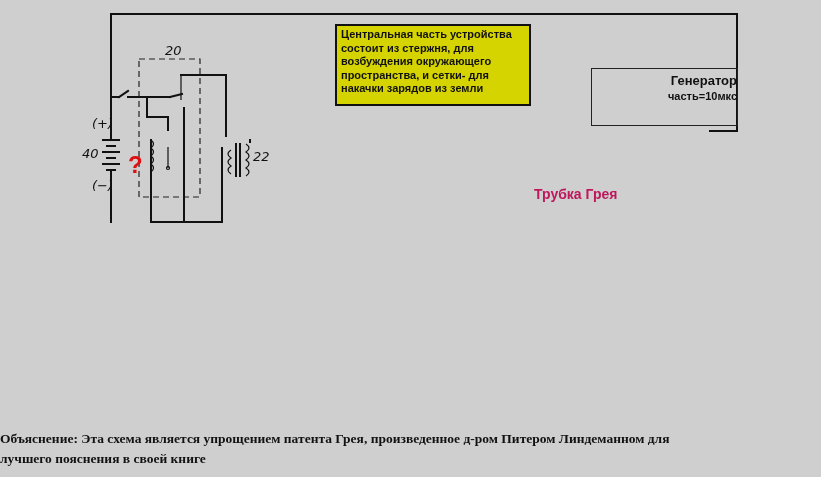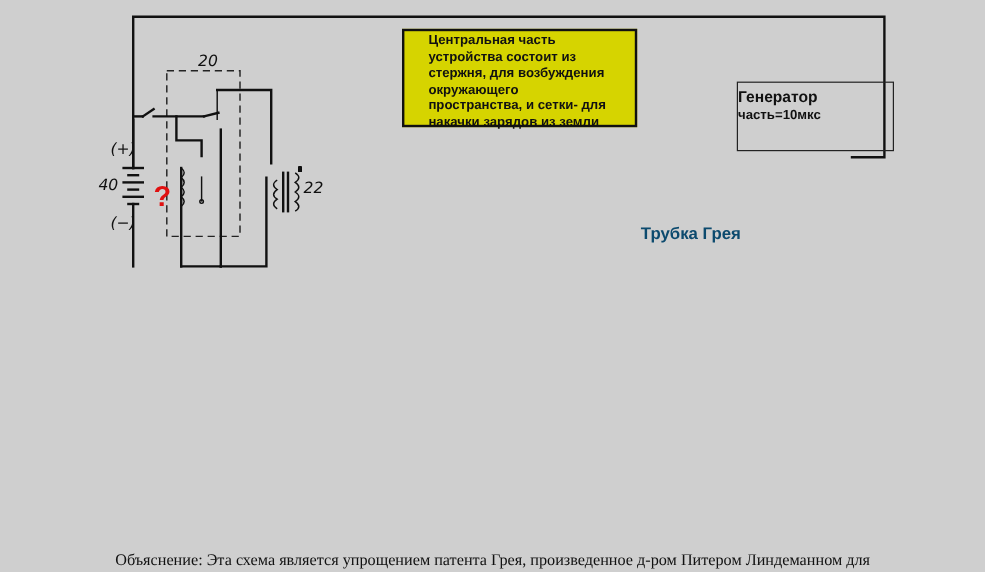--- a/index.html
+++ b/index.html
@@ -2,28 +2,28 @@
 <html><head>
 <meta charset="utf-8">
 <style>
   html,body{margin:0;padding:0;}
   body{width:821px;height:477px;background:#cfcfcf;position:relative;overflow:hidden;font-family:"Liberation Sans",sans-serif;}
   #diagram{position:absolute;left:0;top:0;width:821px;height:477px;}
   .wire{stroke:#111;stroke-width:2;fill:none;stroke-linecap:square;}
   .thin{stroke:#111;stroke-width:1.2;fill:none;}
   .dash{stroke:#222;stroke-width:1.2;fill:none;stroke-dasharray:6 4;}
   .hand{font-family:"DejaVu Sans",sans-serif;font-style:italic;font-size:13px;fill:#111;}
-  .note{position:absolute;left:335px;top:24px;width:196px;height:82px;background:#d6d400;border:2px solid #111;box-sizing:border-box;padding:2px 20px;font-weight:bold;font-size:11px;line-height:13.5px;color:#111;}
-  .gen{position:absolute;left:614px;top:68px;width:131px;height:58px;border:1.5px solid #222;box-sizing:border-box;text-align:left;font-weight:bold;color:#111;}
+  .note{position:absolute;left:335px;top:24px;width:196px;height:82px;background:#d6d400;border:2px solid #111;box-sizing:border-box;padding:2px 4px;font-weight:bold;font-size:11px;line-height:13.5px;color:#111;}
+  .gen{position:absolute;left:591px;top:68px;width:147px;height:58px;border:1.5px solid #222;box-sizing:border-box;text-align:right;font-weight:bold;color:#111;}
   .gen .l1,.gen .l2{display:block;font-size:13px;line-height:16px;}
   .gen .l1{margin-top:4px;}
   .gen .l3{display:block;font-size:11px;line-height:15px;}
-  .tube-label{position:absolute;left:534px;top:186px;font-weight:bold;font-size:14px;color:#0c4a6e;}
+  .tube-label{position:absolute;left:534px;top:186px;font-weight:bold;font-size:14px;color:#be185d;}
   .qmark{position:absolute;left:128px;top:151px;color:#e01010;font-weight:bold;font-size:24px;}
-  .caption{position:absolute;left:0;top:429px;width:821px;text-align:center;font-family:"Liberation Serif",serif;font-weight:normal;font-size:13.5px;line-height:20px;color:#111;margin-top:28px;}
+  .caption{position:absolute;left:0;top:429px;width:821px;font-family:"Liberation Serif",serif;font-weight:bold;font-size:13.5px;line-height:20px;color:#111;}
 </style>
 </head>
 <body>
 
 <svg id="diagram" viewBox="0 0 821 477" xmlns="http://www.w3.org/2000/svg">
 
   <polyline class="wire" points="111,140 111,14 737,14 737,131 710,131"></polyline>
 
   <rect class="dash" x="139" y="59" width="61" height="138"></rect>
   <text class="hand" x="165" y="55">20</text>
@@ -164,13 +164,14 @@
 
 <div class="note">Центральная часть устройства состоит из стержня, для возбуждения окружающего пространства, и сетки- для накачки зарядов из земли</div>
 <div class="gen">
   <span class="l1">Генератор</span>
   <span class="l3">часть=10мкс</span>
 </div>
 <div class="tube-label">Трубка Грея</div>
 <div class="qmark">?</div>
 <div class="caption">
   <div>Объяснение: Эта схема является упрощением патента Грея, произведенное д-ром Питером Линдеманном для</div>
+  <div>лучшего пояснения в своей книге</div>
 </div>
 
 </body></html>

